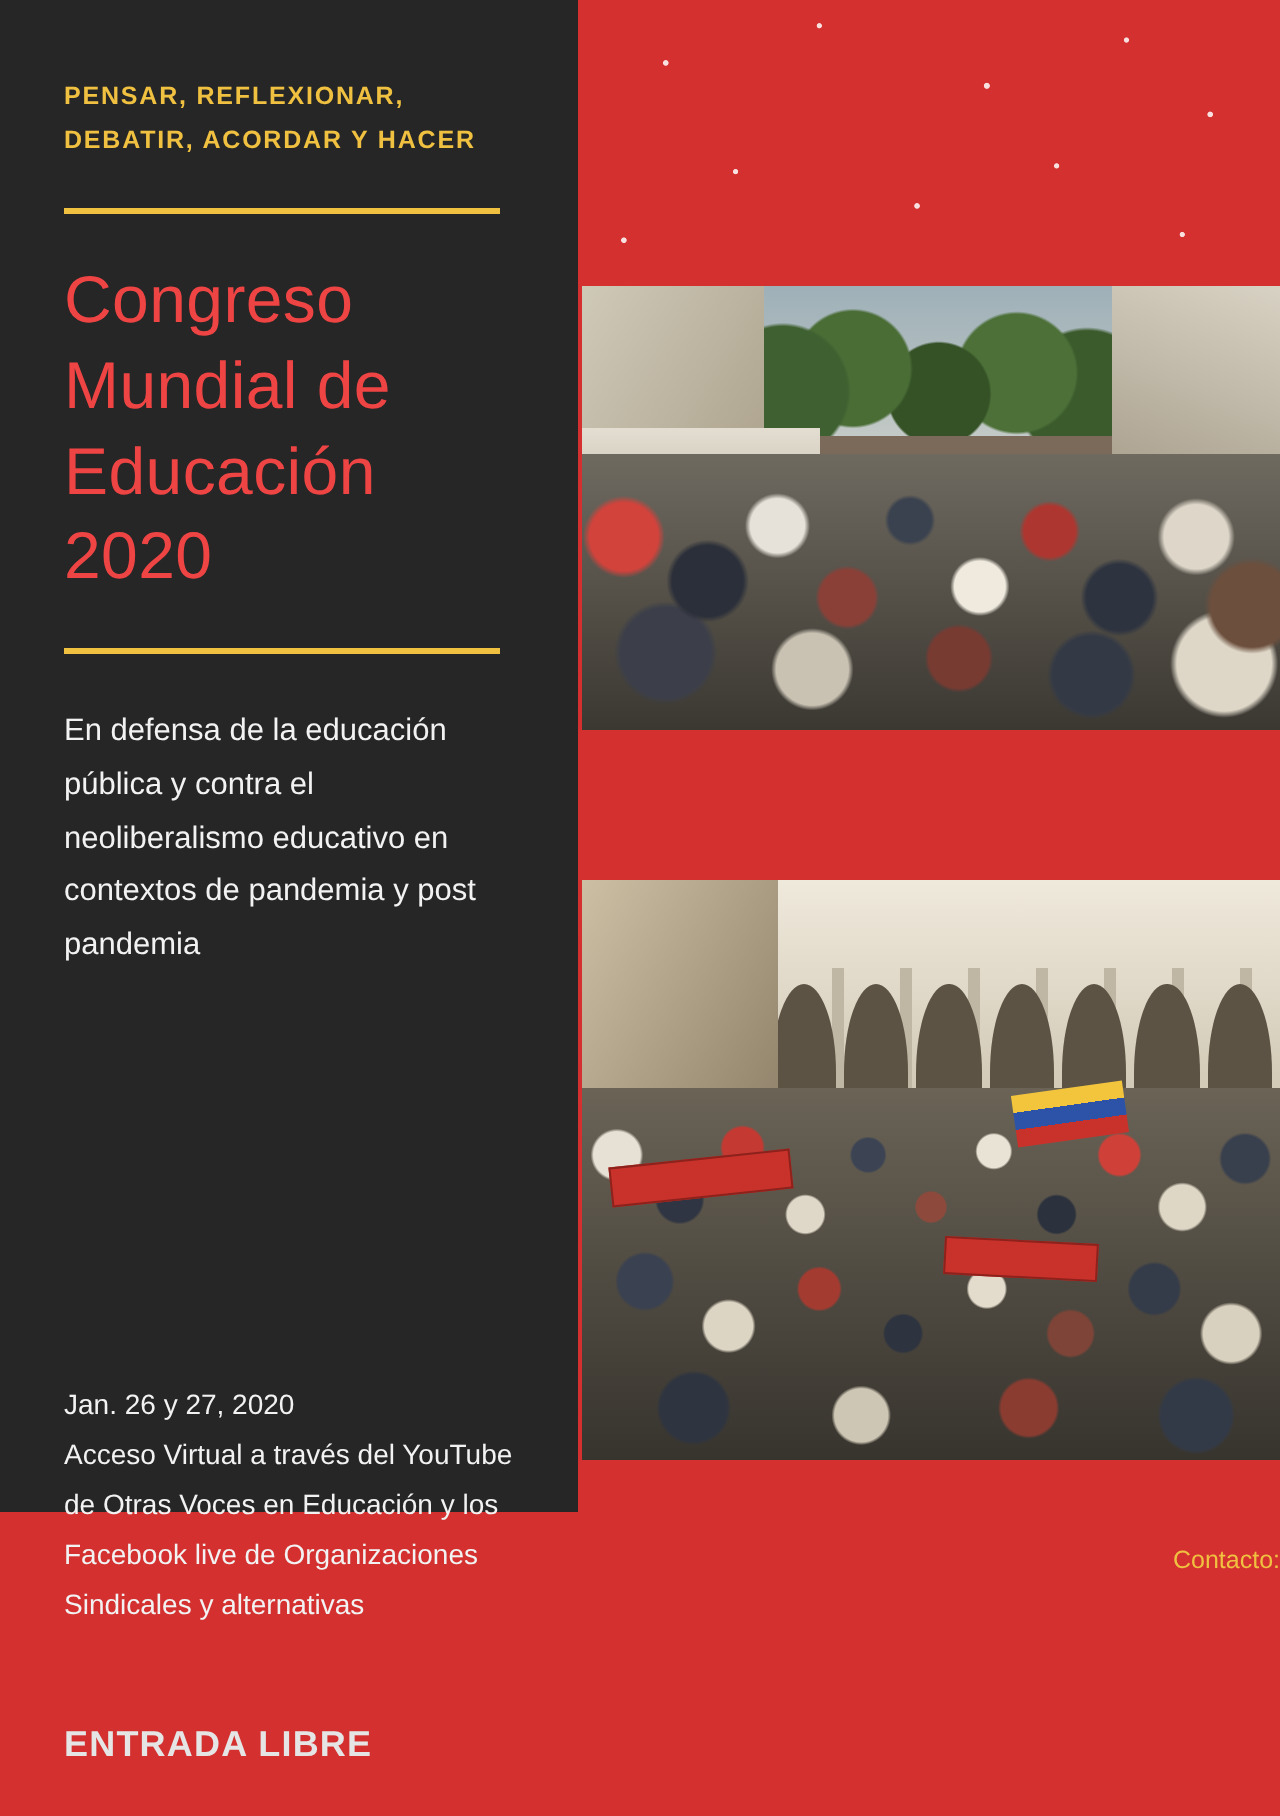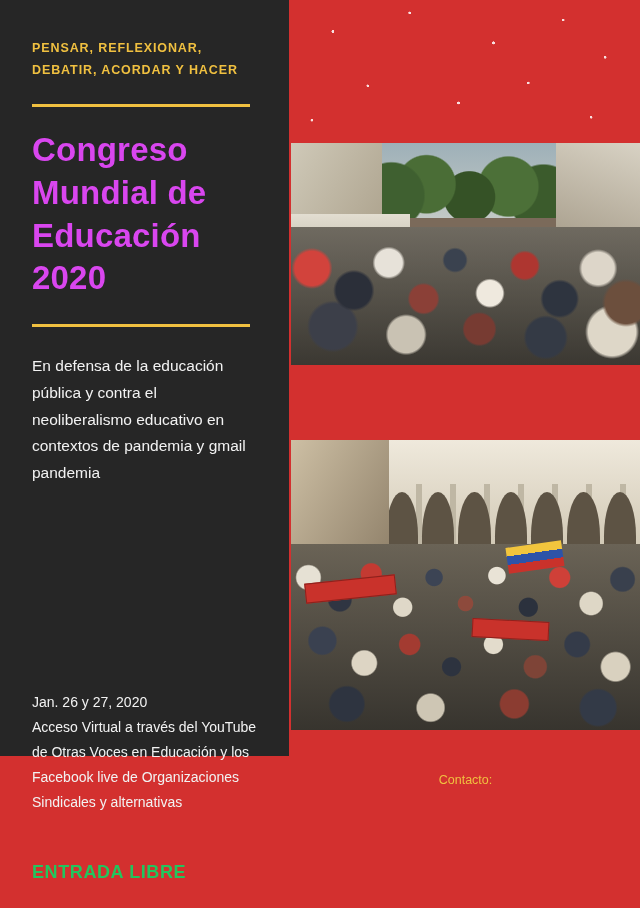--- a/index.html
+++ b/index.html
@@ -42,24 +42,24 @@
   .rule {
     width: 218px;
     height: 3px;
     background: #f0c040;
     margin: 22px 0 22px 0;
   }
   .rule.second {
     margin: 24px 0 26px 0;
   }
   .title {
-    color: #d946ef;
+    color: #ef4444;
     font-size: 33px;
     line-height: 1.30;
-    font-weight: bold;
+    font-weight: normal;
     margin: 0;
     letter-spacing: 0.2px;
   }
   .subtitle {
     color: #f2f2f2;
     font-size: 15.5px;
     line-height: 1.72;
     margin: 0;
   }
   .details {
@@ -68,21 +68,21 @@
     top: 690px;
     width: 232px;
     color: #f2f2f2;
     font-size: 14px;
     line-height: 1.78;
   }
   .entrada {
     position: absolute;
     left: 32px;
     top: 862px;
-    color: #22c55e;
+    color: #e5e5e5;
     font-size: 18px;
     font-weight: bold;
     letter-spacing: 0.6px;
     margin: 0;
   }
   
   .photo {
     position: absolute;
     overflow: hidden;
     background: #7b6a5a;
@@ -97,21 +97,21 @@
     left: 291px;
     top: 440px;
     width: 349px;
     height: 290px;
   }
   .contact {
     position: absolute;
     left: 291px;
     top: 770px;
     width: 349px;
-    text-align: center;
+    text-align: right;
     color: #f0c040;
     font-size: 12.5px;
     line-height: 1.7;
   }
   .contact .email { font-size: 12px; }
 
   
   .scene { position: absolute; inset: 0; }
   .sky-strip {
     position: absolute; left: 0; top: 0; width: 100%; height: 26%;
@@ -284,20 +284,20 @@
   <div class="contact">
     <div>Contacto:</div>
   </div>
 
   <div class="left-panel">
     <p class="kicker" style="white-space: pre-line;">PENSAR, REFLEXIONAR,
 DEBATIR, ACORDAR Y HACER</p>
     <div class="rule"></div>
     <h1 class="title">Congreso Mundial de Educación 2020</h1>
     <div class="rule second"></div>
-    <p class="subtitle">En defensa de la educación pública y contra el neoliberalismo educativo en contextos de pandemia y gmail pandemia</p>
+    <p class="subtitle">En defensa de la educación pública y contra el neoliberalismo educativo en contextos de pandemia y post pandemia</p>
 
     <div class="details" style="white-space: pre-line;">Jan. 26 y 27, 2020
 Acceso Virtual a través del YouTube de Otras Voces en Educación y los Facebook live de Organizaciones Sindicales y alternativas</div>
     <p class="entrada">ENTRADA LIBRE</p>
   </div>
 
 </div>
 
 </body></html>

